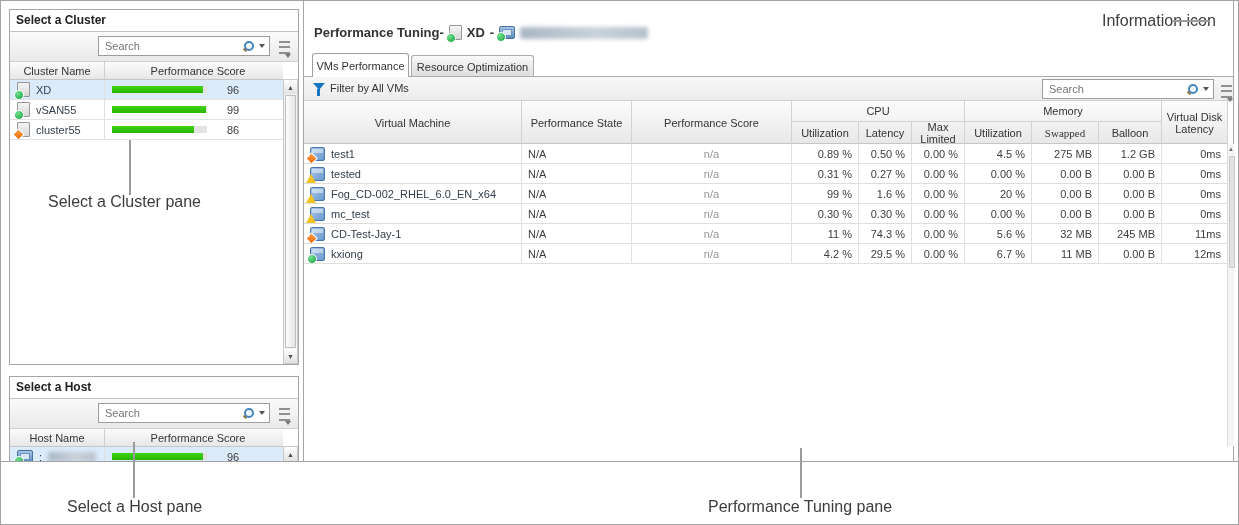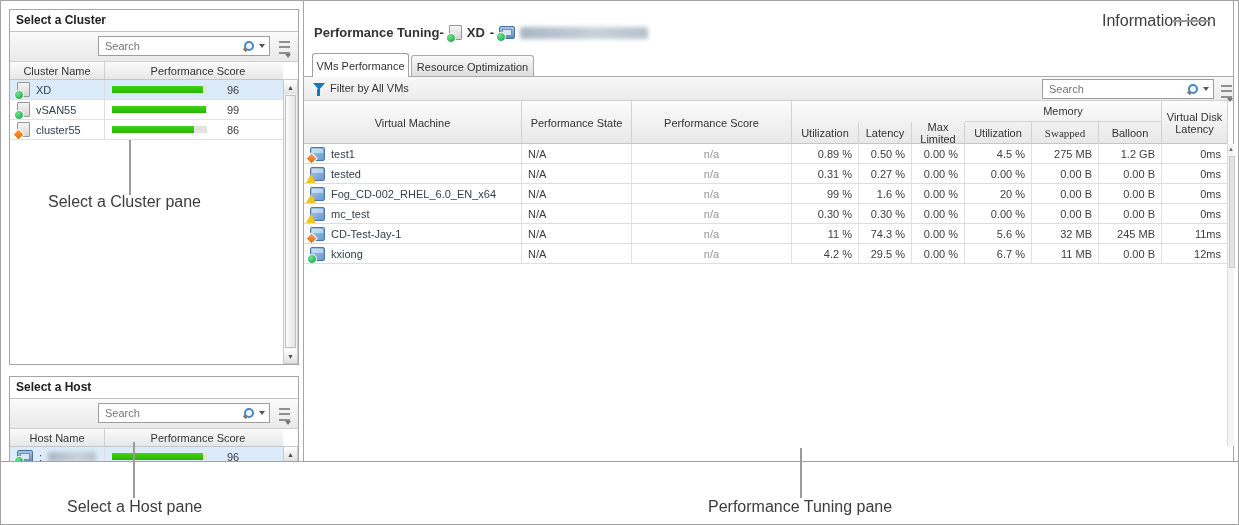--- a/index.html
+++ b/index.html
@@ -228,20 +228,21 @@
         <span class="mag"></span>
         <span class="dd"></span>
       </div>
       <span class="col-icon" style="left:917px;top:8px;"></span>
     </div>
 
     <div class="thead">
       <div class="hcell hc0">Virtual Machine</div>
       <div class="hcell hc1">Performance State</div>
       <div class="hcell hc2">Performance Score</div>
+      <div class="hcell hgc">CPU</div>
       <div class="hcell hgm">Memory</div>
       <div class="hcell hc3">Utilization</div>
       <div class="hcell hc4">Latency</div>
       <div class="hcell hc5">Max Limited</div>
       <div class="hcell hc6">Utilization</div>
       <div class="hcell hc7">Swapped</div>
       <div class="hcell hc8">Balloon</div>
       <div class="hcell hc9">Virtual Disk Latency</div>
     </div>
     <div class="tbody" id="vm-rows">

